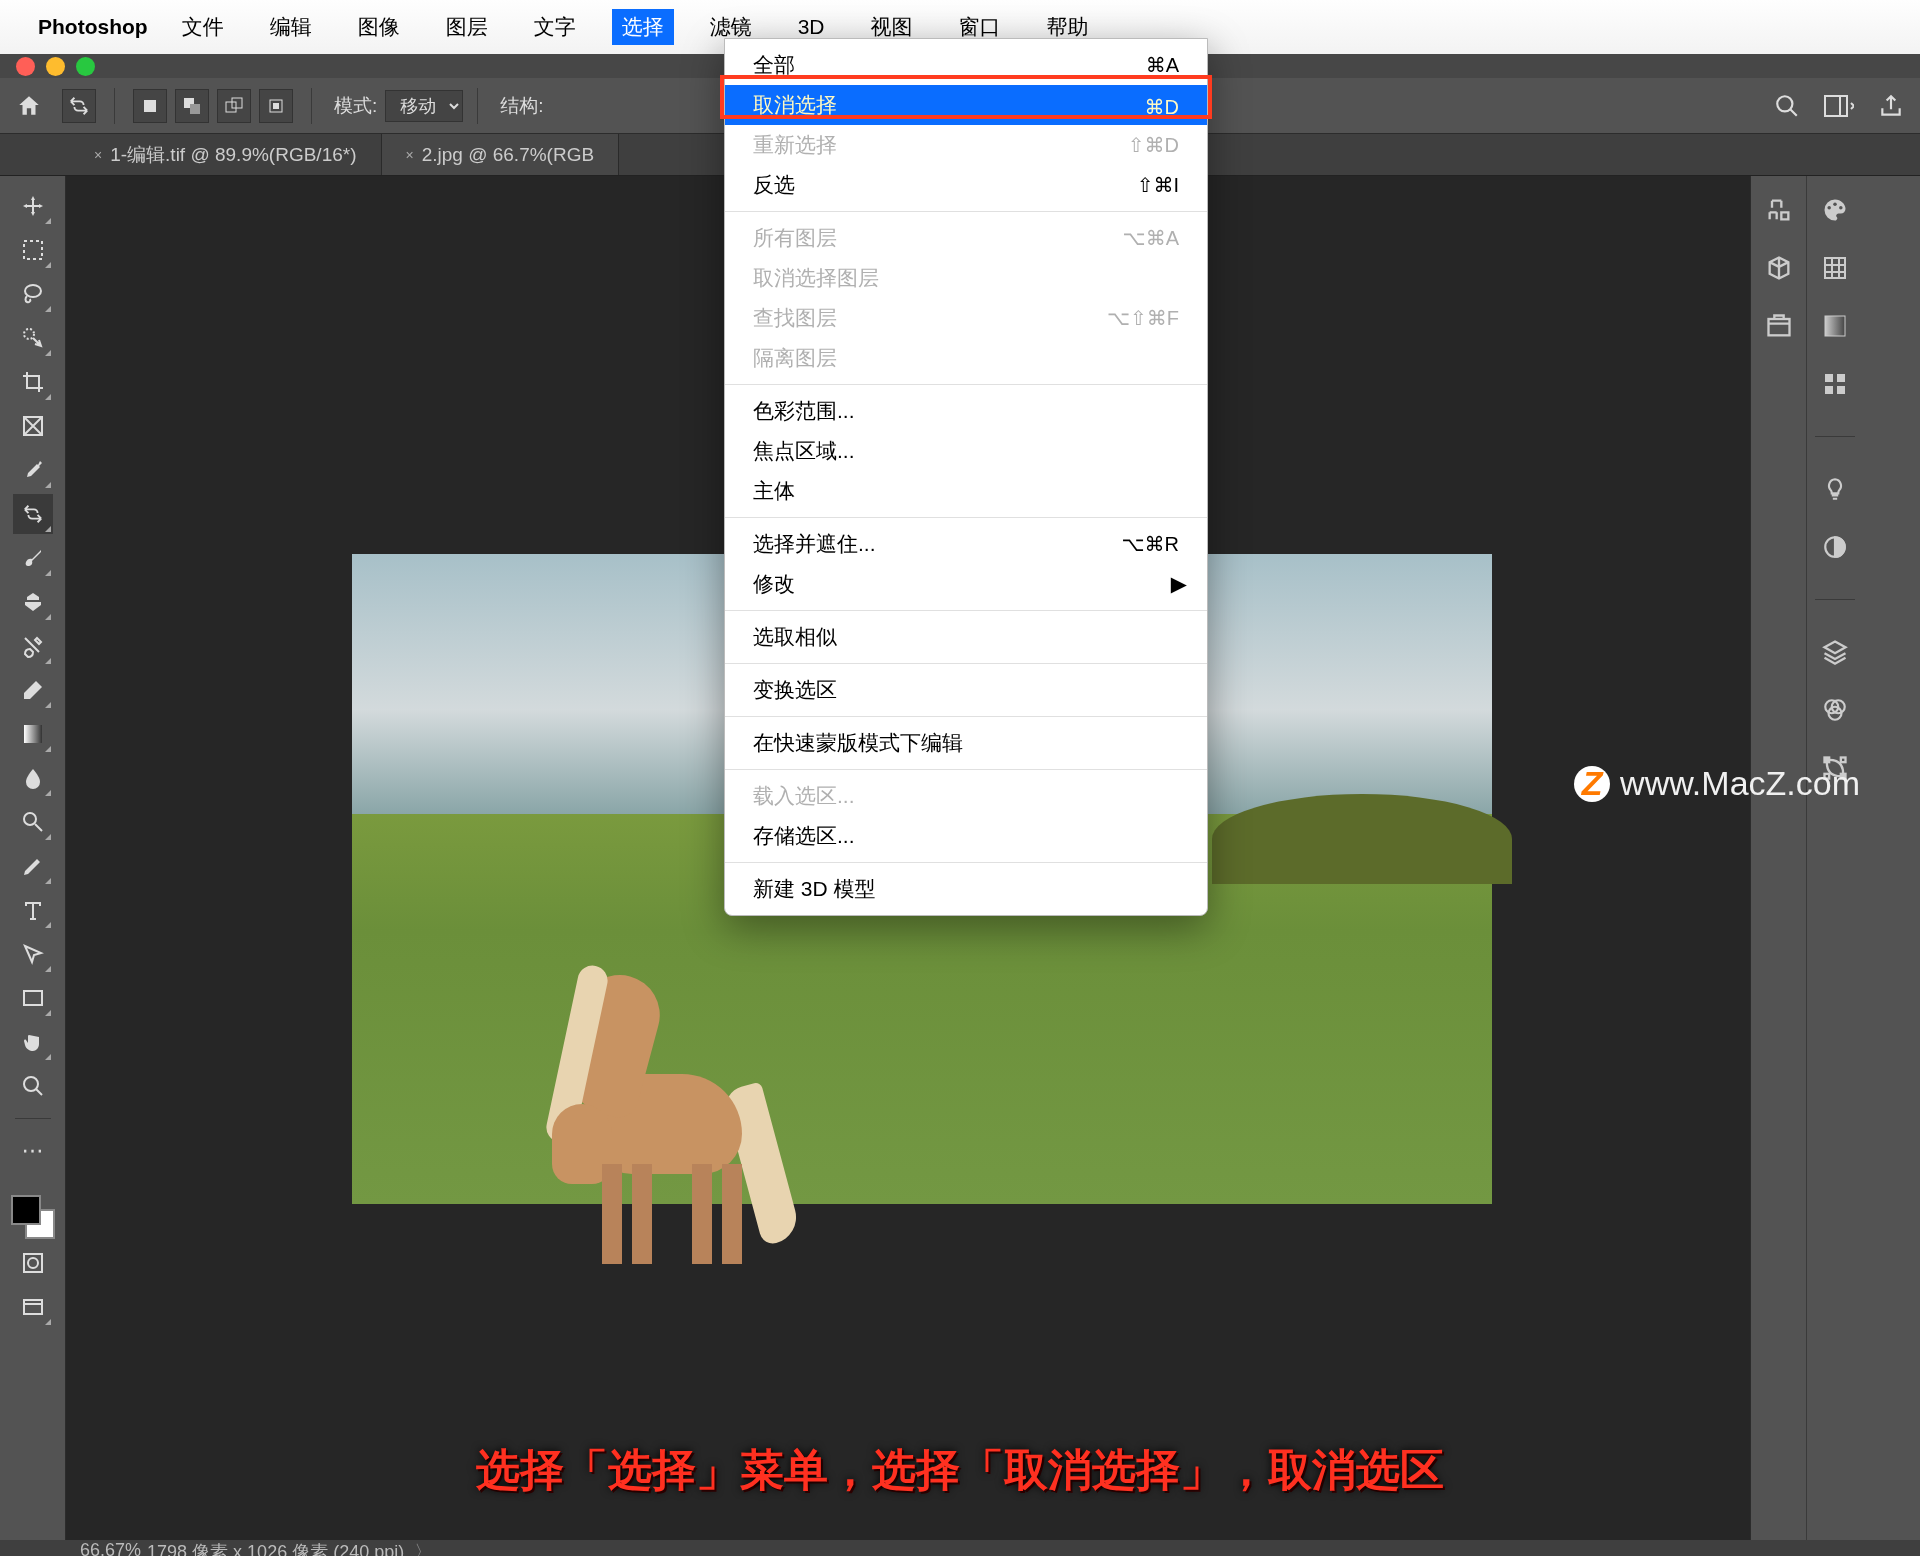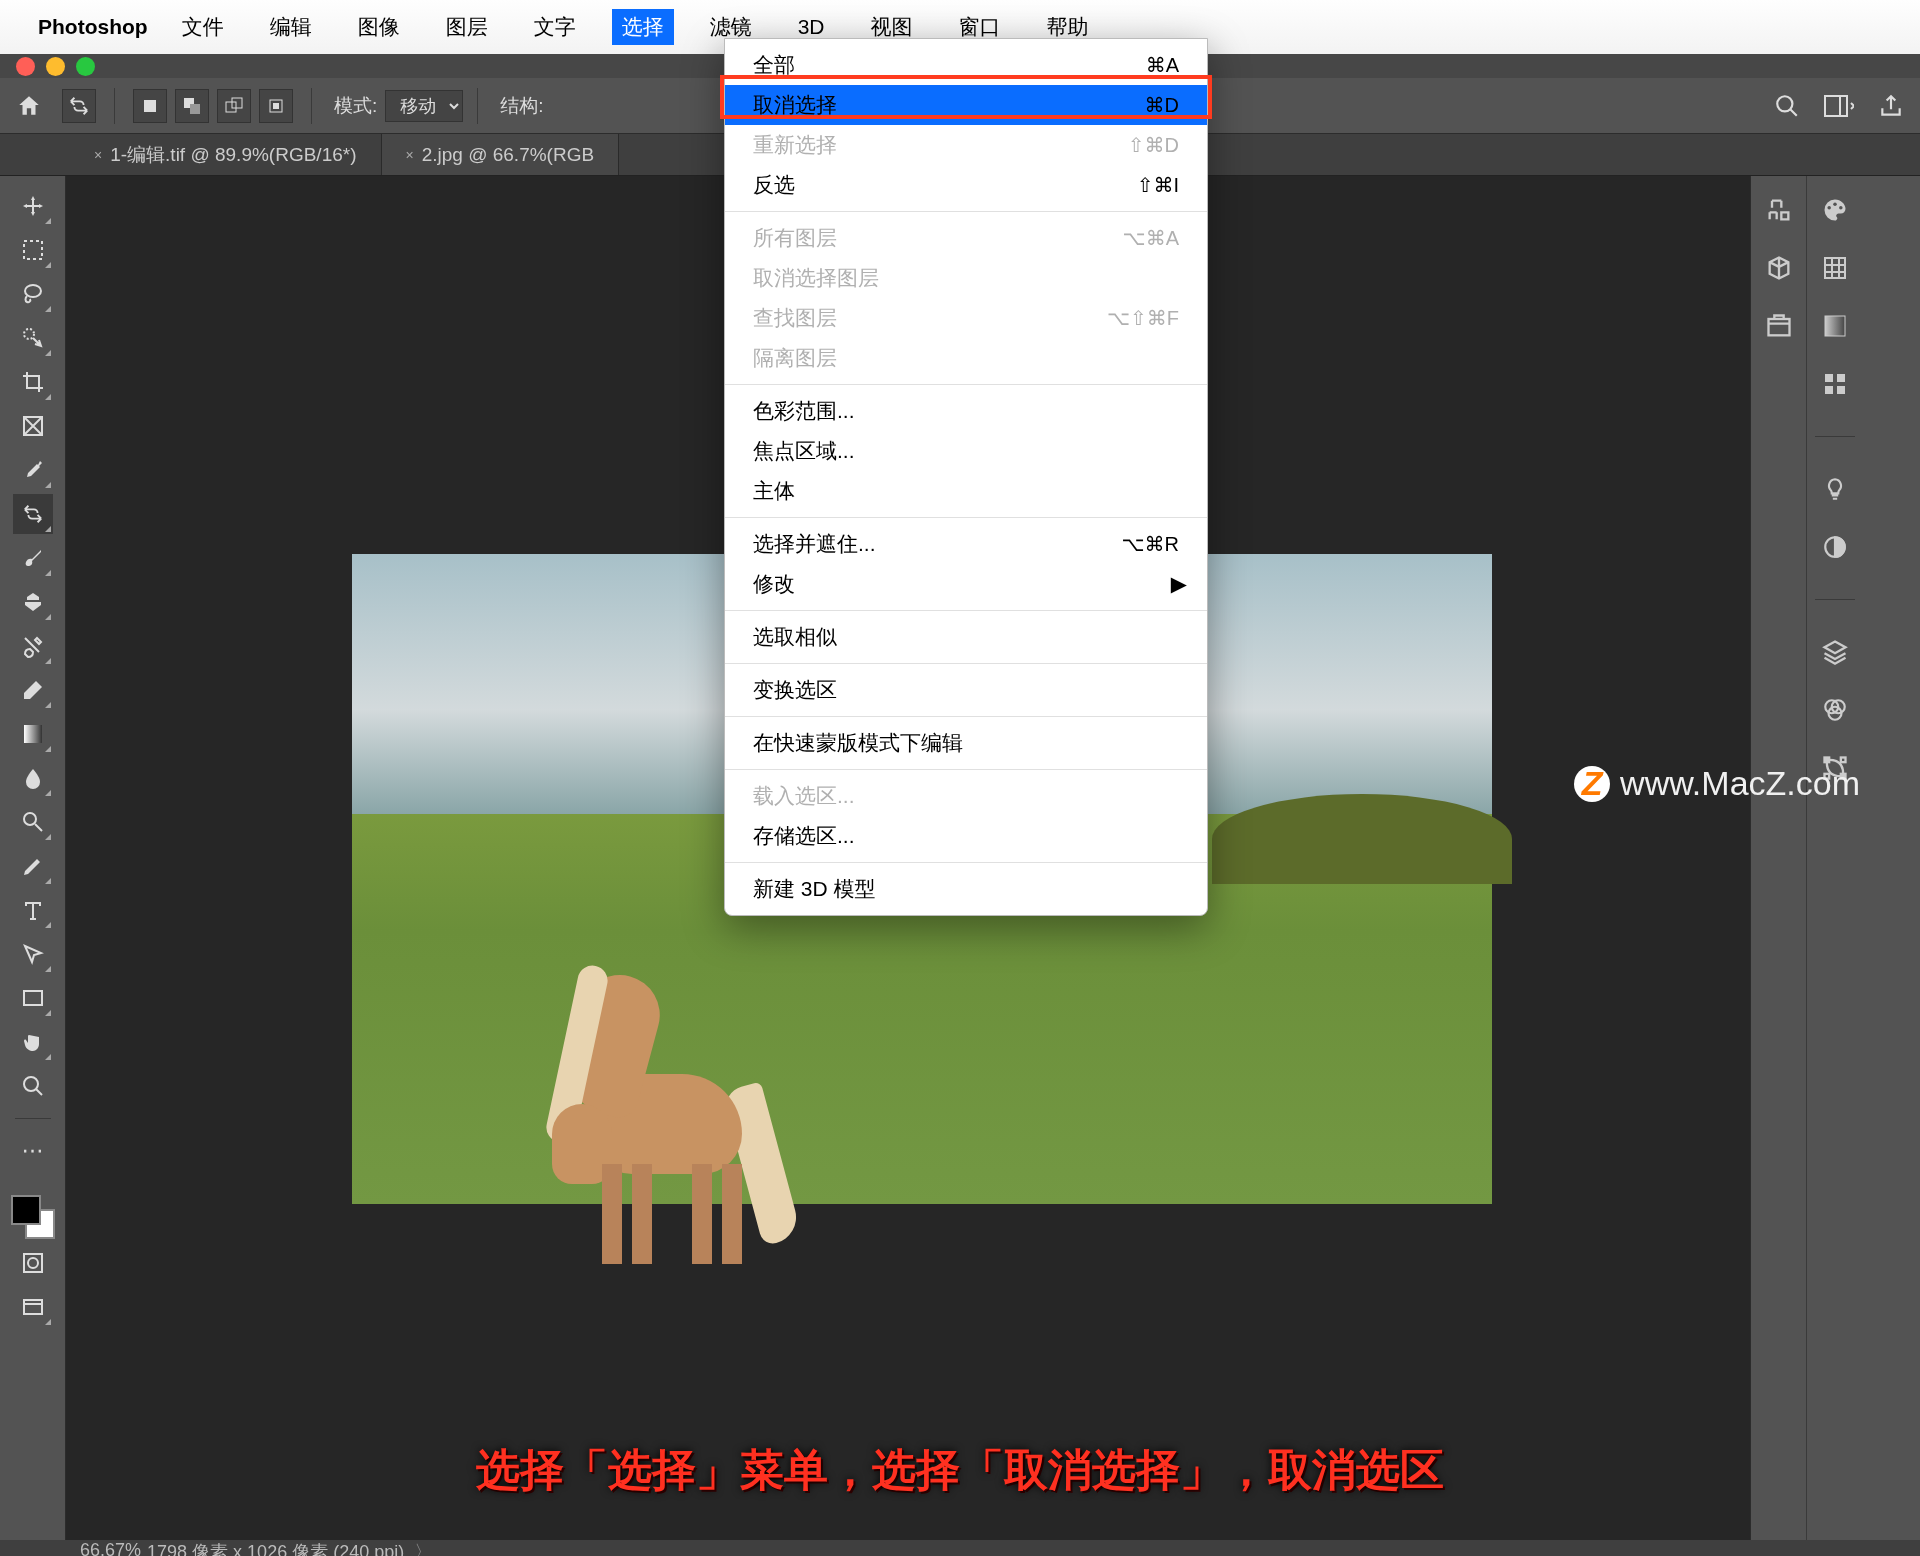--- a/index.html
+++ b/index.html
@@ -64,21 +64,21 @@
 
 
 .statusbar { height:32px;background:#3f3f3f;display:flex;align-items:flex-start;padding-left:80px;font-size:18px;color:#bbb;}
 .statusbar .sitem { margin-right:6px;}
 .statusbar .chev { color:#888;margin:0 4px;}
 
 
 .dropdown { position:absolute; top:38px; left:724px; width:484px; background:#fff; border:1px solid #bbb; border-radius:0 0 8px 8px; box-shadow:0 12px 40px rgba(0,0,0,0.4); z-index:200; font-size:21px; color:#000; padding:6px 0;}
 .dropdown .drow { display:flex;justify-content:space-between;align-items:center;padding:6px 28px;position:relative;gap:29px;}
 .dropdown .drow.disabled { color:#b0b0b0; }
-.dropdown .drow.highlighted { background:#0a6dff;color:#000000;}
+.dropdown .drow.highlighted { background:#0a6dff;color:#fef9c3;align-items:flex-end;}
 .dropdown .drow .sc { color:inherit;font-size:20px;}
 .dropdown .drow.disabled .sc { color:#b0b0b0;}
 .dropdown .dsep { height:1px;background:#e0e0e0;margin:6px 0;}
 .dropdown .sub-arrow { position:absolute;right:20px;}
 .highlight-box { position:absolute;top:75px;left:720px;width:492px;height:44px;border:4px solid #ff3b1f;z-index:201;pointer-events:none;}
 
 
 .caption { position:absolute; bottom:56px; left:50%;transform:translateX(-50%); font-size:44px;font-weight:700;color:#ff3020;text-shadow:0 0 8px #000, 2px 2px 0 #300;white-space:nowrap;}
 .watermark { position:absolute; top:764px; right:60px; font-size:34px;color:#f0f0f0;display:flex;align-items:center;gap:10px;}
 .watermark .z { width:36px;height:36px;border-radius:50%;background:#fff;color:#ff7a00;display:flex;align-items:center;justify-content:center;font-weight:900;font-style:italic;}

